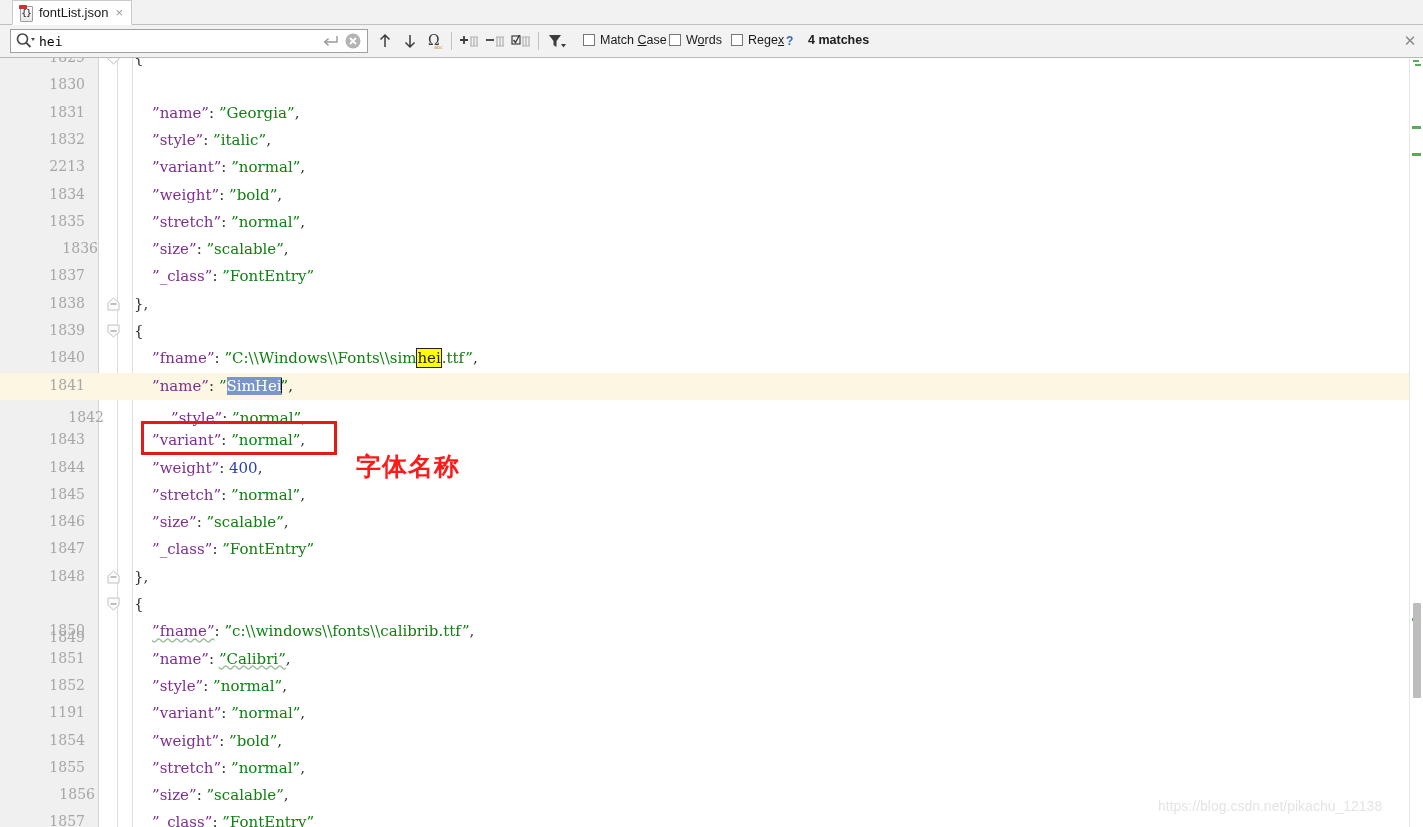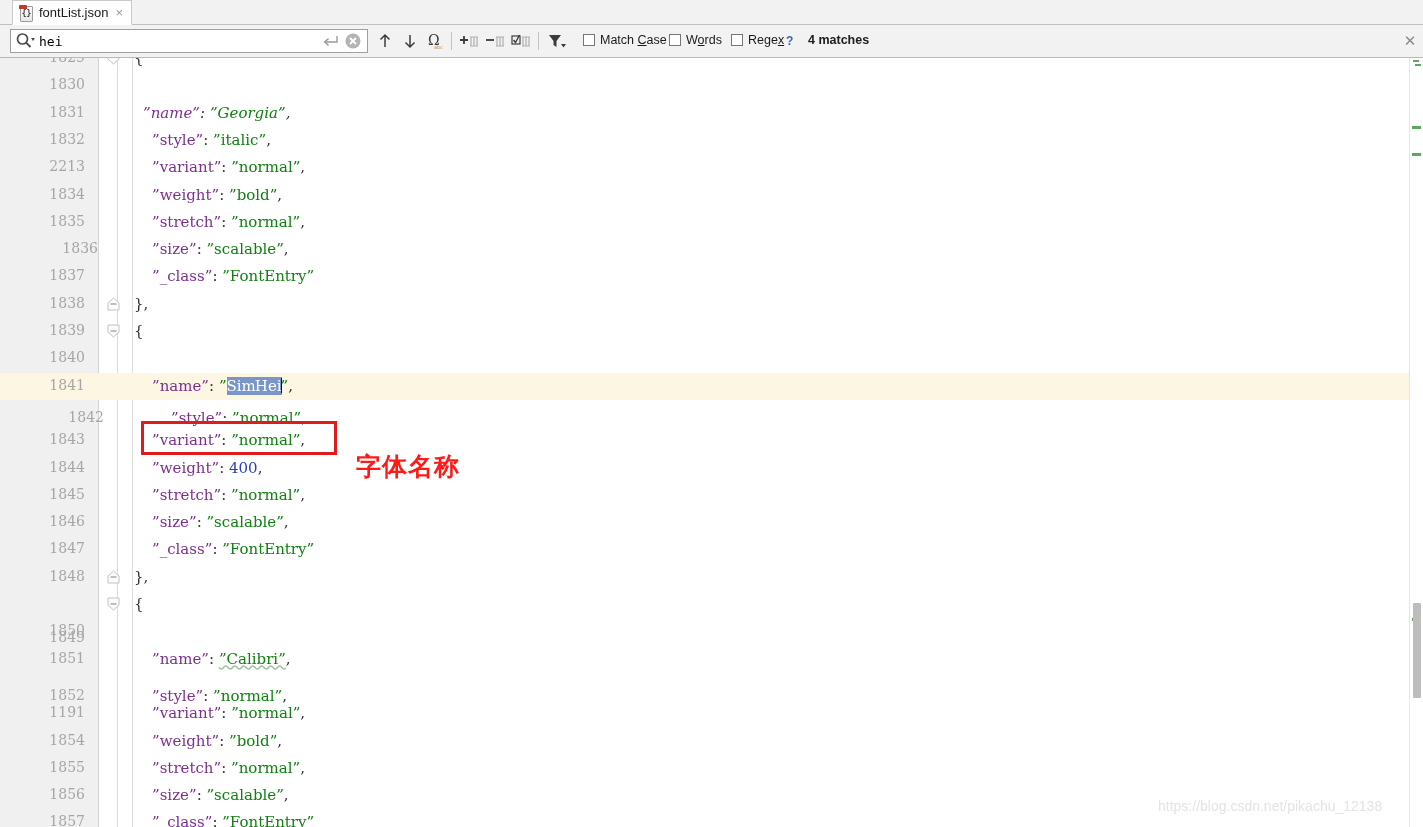--- a/index.html
+++ b/index.html
@@ -415,21 +415,21 @@
     <div id="rows">
         <div class="row" style="top: -13px;">
           <div class="ln" style="width: 99px; right: auto; left: 0px; padding-right: 14px; box-sizing: border-box;">1829</div>
           <div class="code" style="left: 134px;"><span class="k-brace">{</span></div>
         </div>
         <div class="row" style="top: 14.3px;">
           <div class="ln" style="width: 99px; right: auto; left: 0px; padding-right: 14px; box-sizing: border-box;">1830</div>
         </div>
         <div class="row" style="top: 41.6px;">
           <div class="ln" style="width: 99px; right: auto; left: 0px; padding-right: 14px; box-sizing: border-box;">1831</div>
-          <div class="code" style="left: 143px; font-style: italic;"><span class="k-key">”name”</span><span class="k-punc">: </span><span class="k-str">”Georgia”</span><span class="k-punc">,</span></div>
+          <div class="code" style="left: 152px;"><span class="k-key">”name”</span><span class="k-punc">: </span><span class="k-str">”Georgia”</span><span class="k-punc">,</span></div>
         </div>
         <div class="row" style="top: 68.9px;">
           <div class="ln" style="width: 99px; right: auto; left: 0px; padding-right: 14px; box-sizing: border-box;">1832</div>
           <div class="code" style="left: 152px;"><span class="k-key">”style”</span><span class="k-punc">: </span><span class="k-str">”italic”</span><span class="k-punc">,</span></div>
         </div>
         <div class="row" style="top: 96.2px;">
           <div class="ln" style="width: 99px; right: auto; left: 0px; padding-right: 14px; box-sizing: border-box;">2213</div>
           <div class="code" style="left: 152px;"><span class="k-key">”variant”</span><span class="k-punc">: </span><span class="k-str">”normal”</span><span class="k-punc">,</span></div>
         </div>
         <div class="row" style="top: 123.5px;">
@@ -459,20 +459,21 @@
         <div class="row" style="top: 260px;">
           <div class="ln" style="width: 99px; right: auto; left: 0px; padding-right: 14px; box-sizing: border-box;">1839</div>
           <div class="code" style="left: 134px;"><span class="k-brace">{</span></div>
           <div class="fold-marker" style="left: 105px; top: 5px;"><svg width="17" height="17" viewBox="0 0 17 17">
               <path d="M3 2 L14 2 L14 9 L8.5 14 L3 9 Z" fill="#fbfbfb" stroke="#c2c2c2" stroke-width="1"></path>
               <line x1="5.5" y1="8" x2="11.5" y2="8" stroke="#9e9e9e" stroke-width="1.3"></line>
             </svg></div>
         </div>
         <div class="row" style="top: 287.3px;">
           <div class="ln" style="width: 99px; right: auto; left: 0px; padding-right: 14px; box-sizing: border-box;">1840</div>
+          <div class="code" style="left: 152px;"><span class="k-key">”fname”</span><span class="k-punc">: </span><span class="k-str">”C:\\Windows\\Fonts\\sim</span><span class="hl-match">hei</span><span class="k-str">.ttf”</span><span class="k-punc">,</span></div>
         </div>
         <div class="row hl" style="top: 314.6px;">
           <div class="ln" style="width: 99px; right: auto; left: 0px; padding-right: 14px; box-sizing: border-box;">1841</div>
           <div class="code" style="left: 152px;"><span class="k-key">”name”</span><span class="k-punc">: </span><span class="k-str">”</span><span class="sel-text">Sim</span><span class="caret-bar"></span><span class="sel-text">Hei</span><span class="caret-bar"></span><span class="k-str">”</span><span class="k-punc">,</span></div>
         </div>
         <div class="row" style="top: 347px; margin-left: 19px;">
           <div class="ln" style="width: 99px; right: auto; left: 0px; padding-right: 14px; box-sizing: border-box;">1842</div>
           <div class="code" style="left: 152px;"><span class="k-key">”style”</span><span class="k-punc">: </span><span class="k-str">”normal”</span><span class="k-punc">,</span></div>
         </div>
         <div class="row" style="top: 369.2px;">
@@ -506,43 +507,44 @@
         <div class="row" style="top: 533px;">
           <div class="ln" style="width: 99px; right: auto; left: 0px; padding-right: 14px; box-sizing: border-box; margin-top: 34px;">1849</div>
           <div class="code" style="left: 134px;"><span class="k-brace">{</span></div>
           <div class="fold-marker" style="left: 105px; top: 5px;"><svg width="17" height="17" viewBox="0 0 17 17">
               <path d="M3 2 L14 2 L14 9 L8.5 14 L3 9 Z" fill="#fbfbfb" stroke="#c2c2c2" stroke-width="1"></path>
               <line x1="5.5" y1="8" x2="11.5" y2="8" stroke="#9e9e9e" stroke-width="1.3"></line>
             </svg></div>
         </div>
         <div class="row" style="top: 560.3px;">
           <div class="ln" style="width: 99px; right: auto; left: 0px; padding-right: 14px; box-sizing: border-box;">1850</div>
+          <div class="code" style="left: 152px;"><span class="k-key squiggle">”fname”</span><span class="k-punc">: </span><span class="k-str">”c:\\windows\\fonts\\calibrib.ttf”</span><span class="k-punc">,</span></div>
         </div>
         <div class="row" style="top: 587.6px;">
           <div class="ln" style="width: 99px; right: auto; left: 0px; padding-right: 14px; box-sizing: border-box;">1851</div>
           <div class="code" style="left: 152px;"><span class="k-key">”name”</span><span class="k-punc">: </span><span class="k-str squiggle">”Calibri”</span><span class="k-punc">,</span></div>
         </div>
-        <div class="row" style="top: 614.9px; margin-top: 10px;">
+        <div class="row" style="top: 614.9px;">
           <div class="ln" style="width: 99px; right: auto; left: 0px; padding-right: 14px; box-sizing: border-box;">1852</div>
           <div class="code" style="left: 152px;"><span class="k-key">”style”</span><span class="k-punc">: </span><span class="k-str">”normal”</span><span class="k-punc">,</span></div>
         </div>
         <div class="row" style="top: 642.2px;">
           <div class="ln" style="width: 99px; right: auto; left: 0px; padding-right: 14px; box-sizing: border-box;">1191</div>
           <div class="code" style="left: 152px;"><span class="k-key">”variant”</span><span class="k-punc">: </span><span class="k-str">”normal”</span><span class="k-punc">,</span></div>
         </div>
         <div class="row" style="top: 669.5px;">
           <div class="ln" style="width: 99px; right: auto; left: 0px; padding-right: 14px; box-sizing: border-box;">1854</div>
           <div class="code" style="left: 152px;"><span class="k-key">”weight”</span><span class="k-punc">: </span><span class="k-str">”bold”</span><span class="k-punc">,</span></div>
         </div>
         <div class="row" style="top: 696.8px;">
           <div class="ln" style="width: 99px; right: auto; left: 0px; padding-right: 14px; box-sizing: border-box;">1855</div>
           <div class="code" style="left: 152px;"><span class="k-key">”stretch”</span><span class="k-punc">: </span><span class="k-str">”normal”</span><span class="k-punc">,</span></div>
         </div>
         <div class="row" style="top: 724.1px;">
-          <div class="ln" style="width: 99px; right: auto; left: 0px; padding-right: 14px; box-sizing: border-box;">1856</div>
+          <div class="ln" style="width: 99px; right: auto; left: 0px; padding-right: 4px; box-sizing: border-box;">1856</div>
           <div class="code" style="left: 152px;"><span class="k-key">”size”</span><span class="k-punc">: </span><span class="k-str">”scalable”</span><span class="k-punc">,</span></div>
         </div>
         <div class="row" style="top: 751.4px;">
           <div class="ln" style="width: 99px; right: auto; left: 0px; padding-right: 14px; box-sizing: border-box;">1857</div>
           <div class="code" style="left: 152px;"><span class="k-key">”_class”</span><span class="k-punc">: </span><span class="k-str">”FontEntry”</span></div>
         </div>
         <div class="fold-marker" style="left: 105px; top: -8px;"><svg width="17" height="17" viewBox="0 0 17 17">
             <path d="M3 2 L14 2 L14 9 L8.5 14 L3 9 Z" fill="#fbfbfb" stroke="#c2c2c2" stroke-width="1"></path>
           </svg></div>
       </div>

